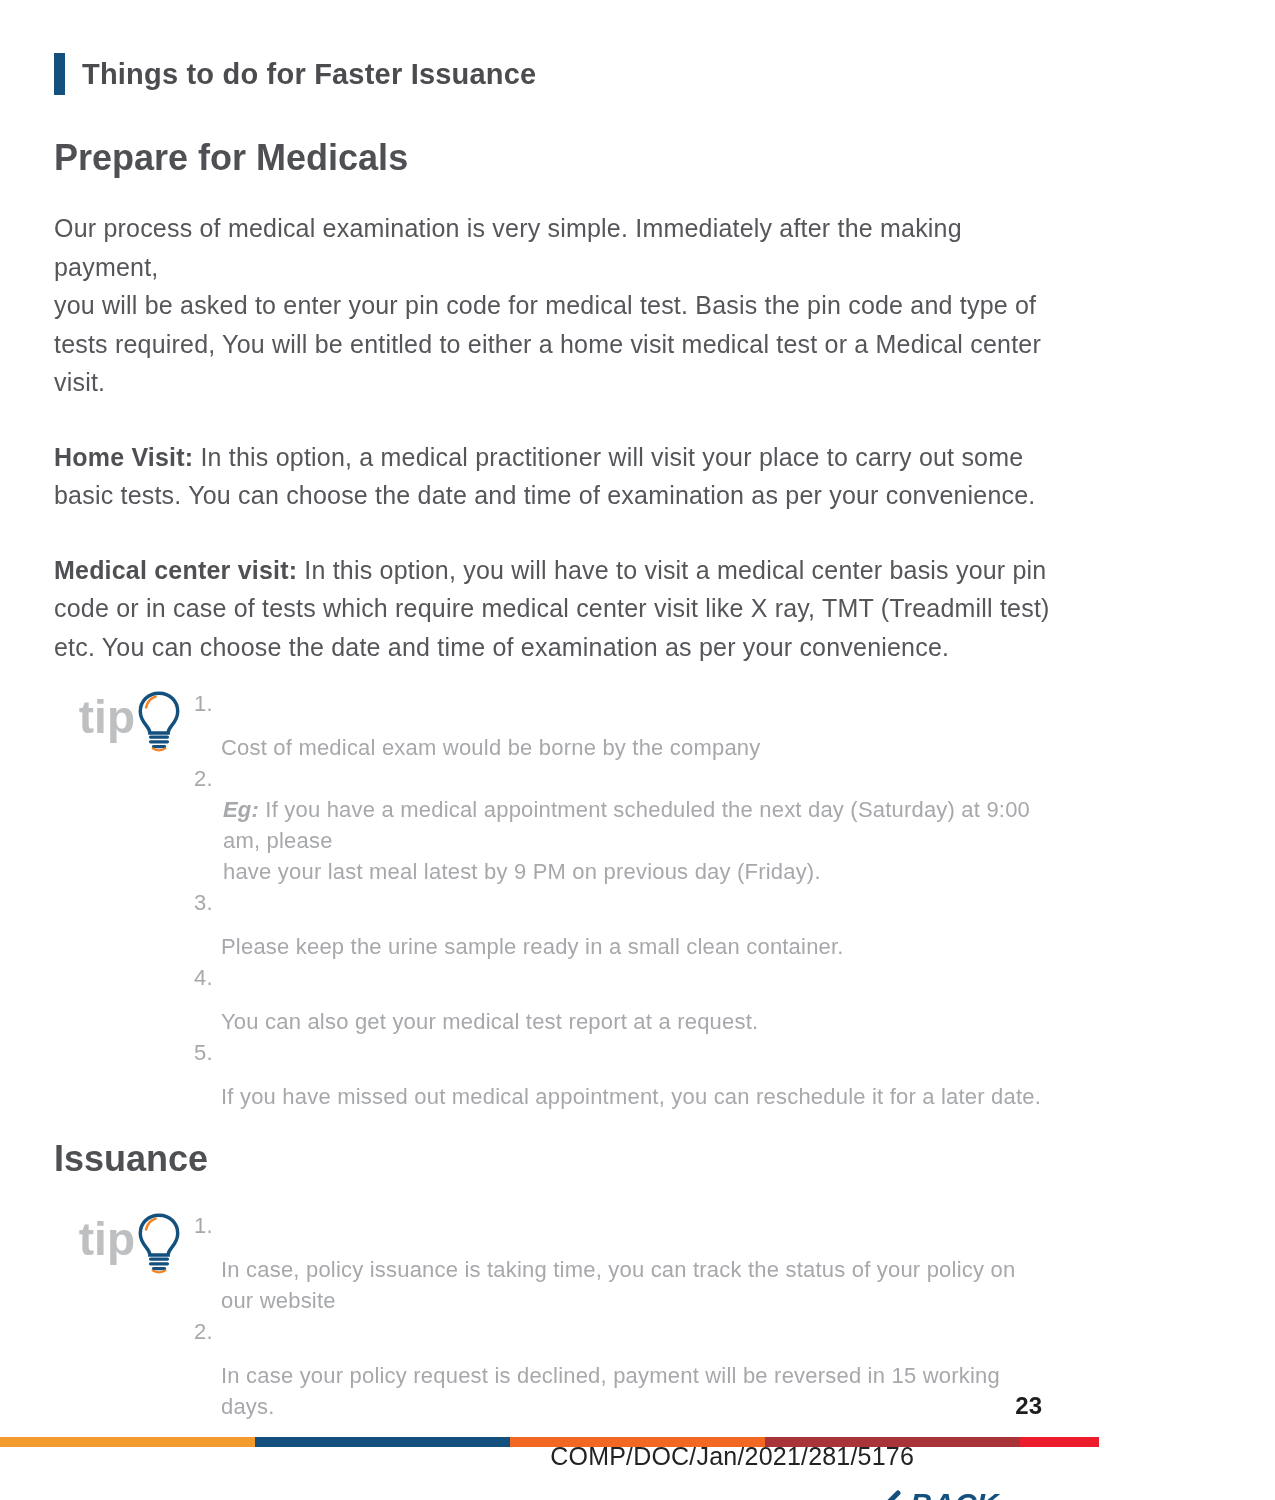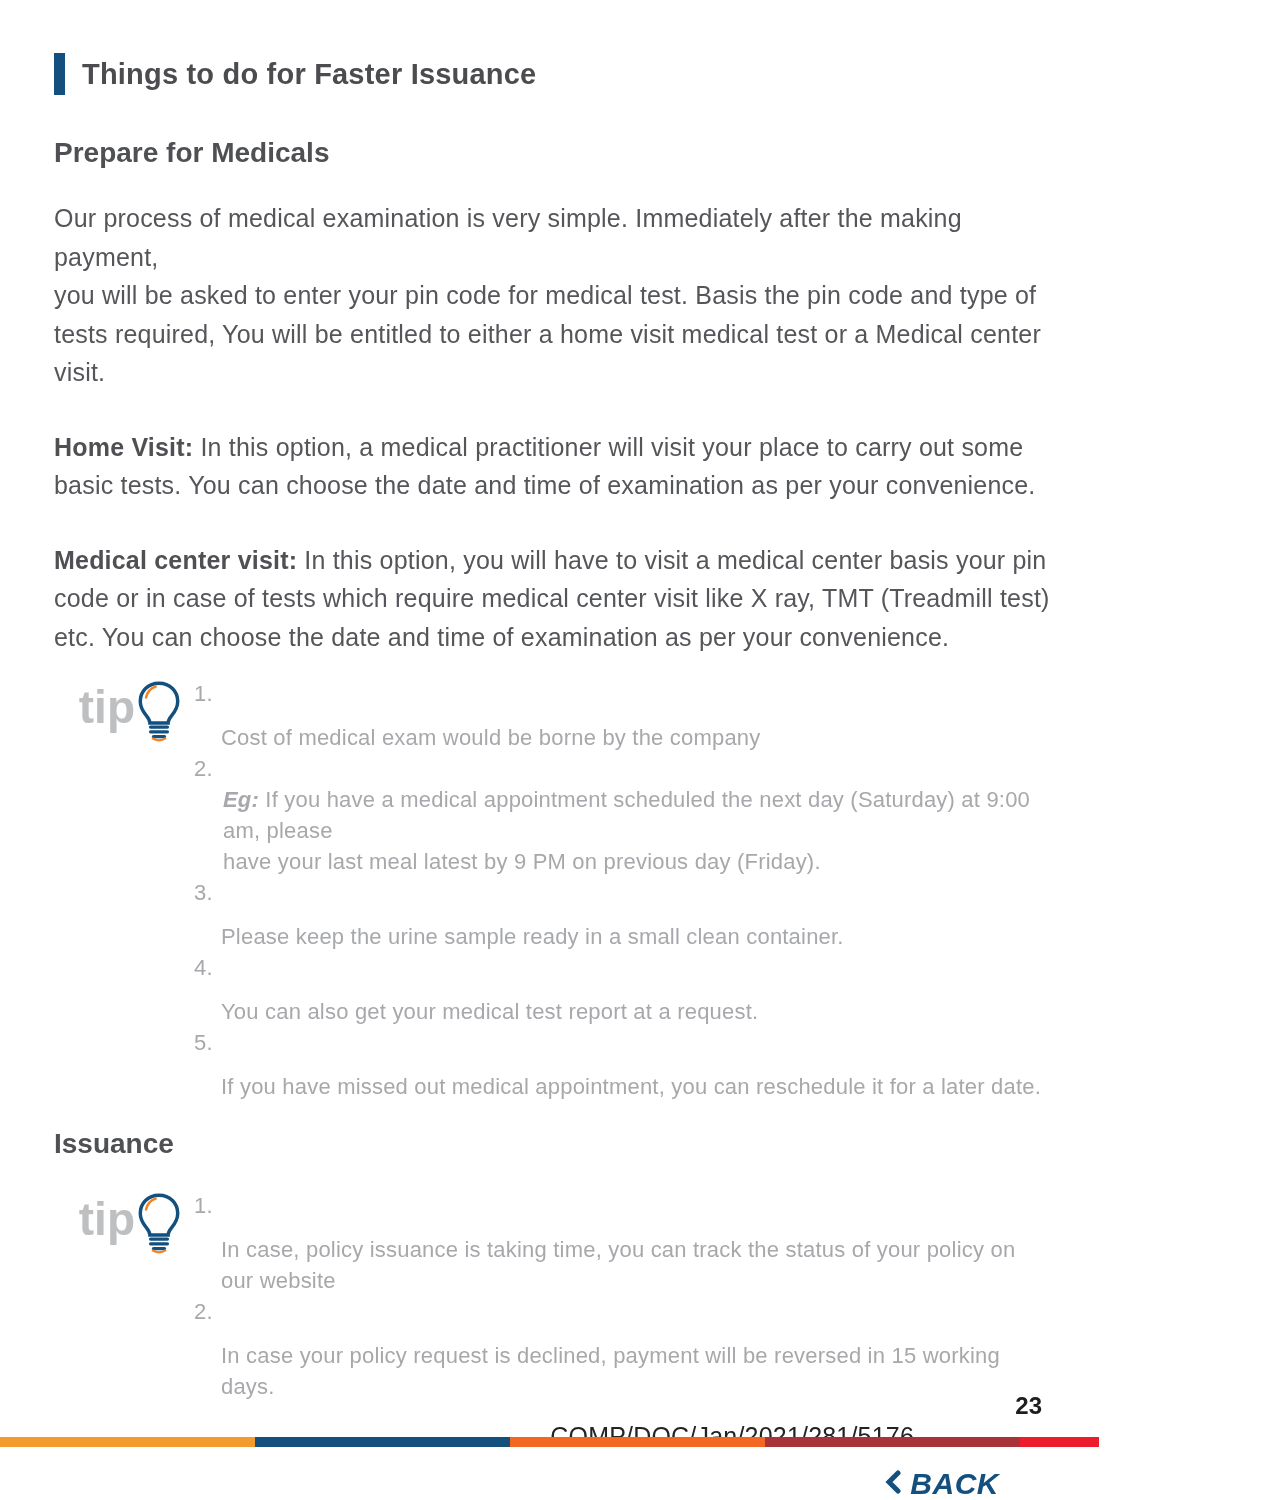--- a/index.html
+++ b/index.html
@@ -14,21 +14,21 @@
     color: #55565A;
   }
   .content { padding: 52px 45px 0 54px; }
 
   
   .header-row { display: flex; align-items: flex-start; margin-bottom: 42px; }
   .title-bar { width: 11px; height: 42px; background: #14507E; margin-right: 17px; margin-top: 1px; }
   .page-title { font-size: 29px; font-weight: bold; color: #4B4C4F; padding-top: 6px; letter-spacing: 0.2px; }
 
   
-  .section-heading { font-size: 28px; font-weight: bold; color: #4F5053; margin-bottom: 30px; }
+  .section-heading { font-size: 36px; font-weight: bold; color: #4F5053; margin-bottom: 30px; }
 
   
   .body-para {
     font-size: 25px;
     line-height: 38.5px;
     color: #55565A;
     white-space: pre-line;
     margin-bottom: 36px;
     letter-spacing: 0.2px;
   }

